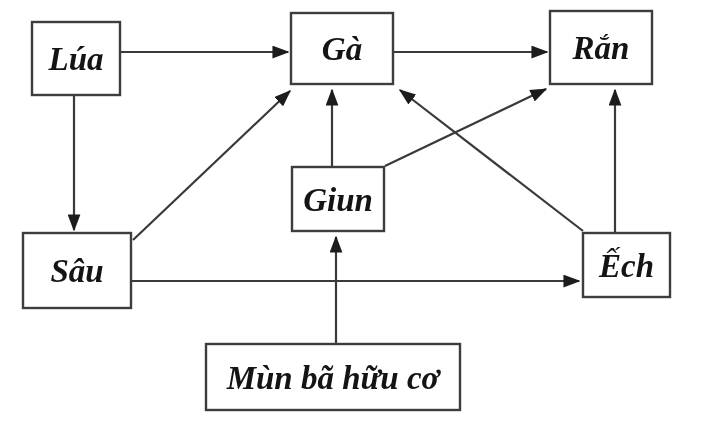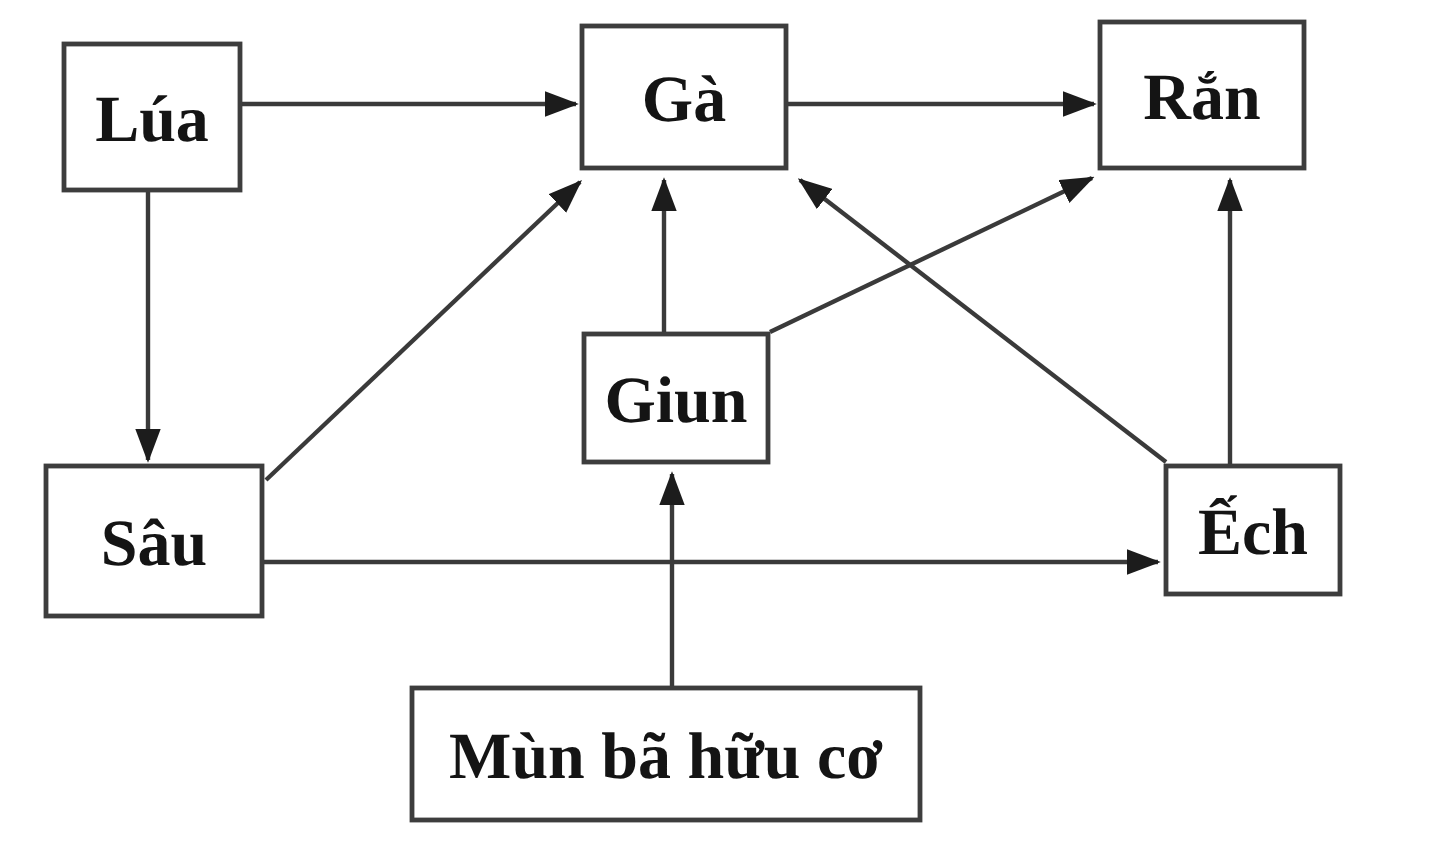--- a/index.html
+++ b/index.html
@@ -3,20 +3,21 @@
 <meta charset="utf-8">
 <style>
   html, body { margin: 0; padding: 0; background: #ffffff; }
   .stage {
     position: relative;
     width: 718px;
     height: 429px;
     background: #ffffff;
     overflow: hidden;
     font-family: "Liberation Serif", "DejaVu Serif", serif;
+    font-style: italic;
   }
   .stage svg { position: absolute; left: 0; top: 0; width: 100%; height: 100%; }
   .node-label {
     font-family: "Liberation Serif", "DejaVu Serif", serif;
     font-weight: bold;
     font-size: 33px;
   }
 </style>
 </head>
 <body>

